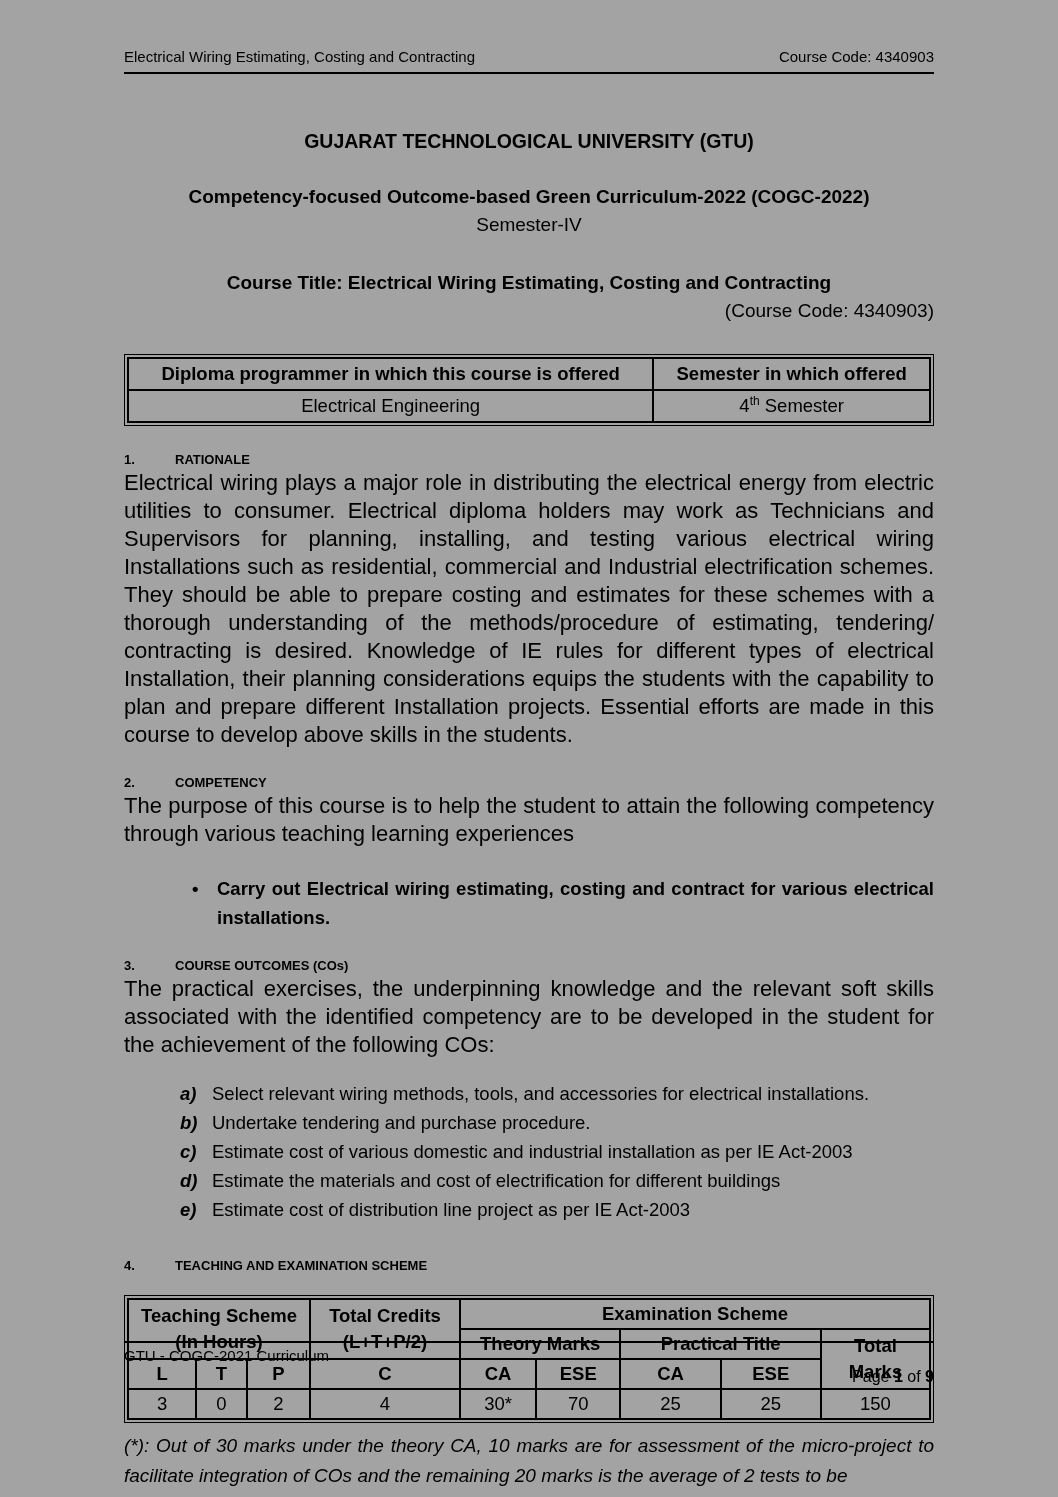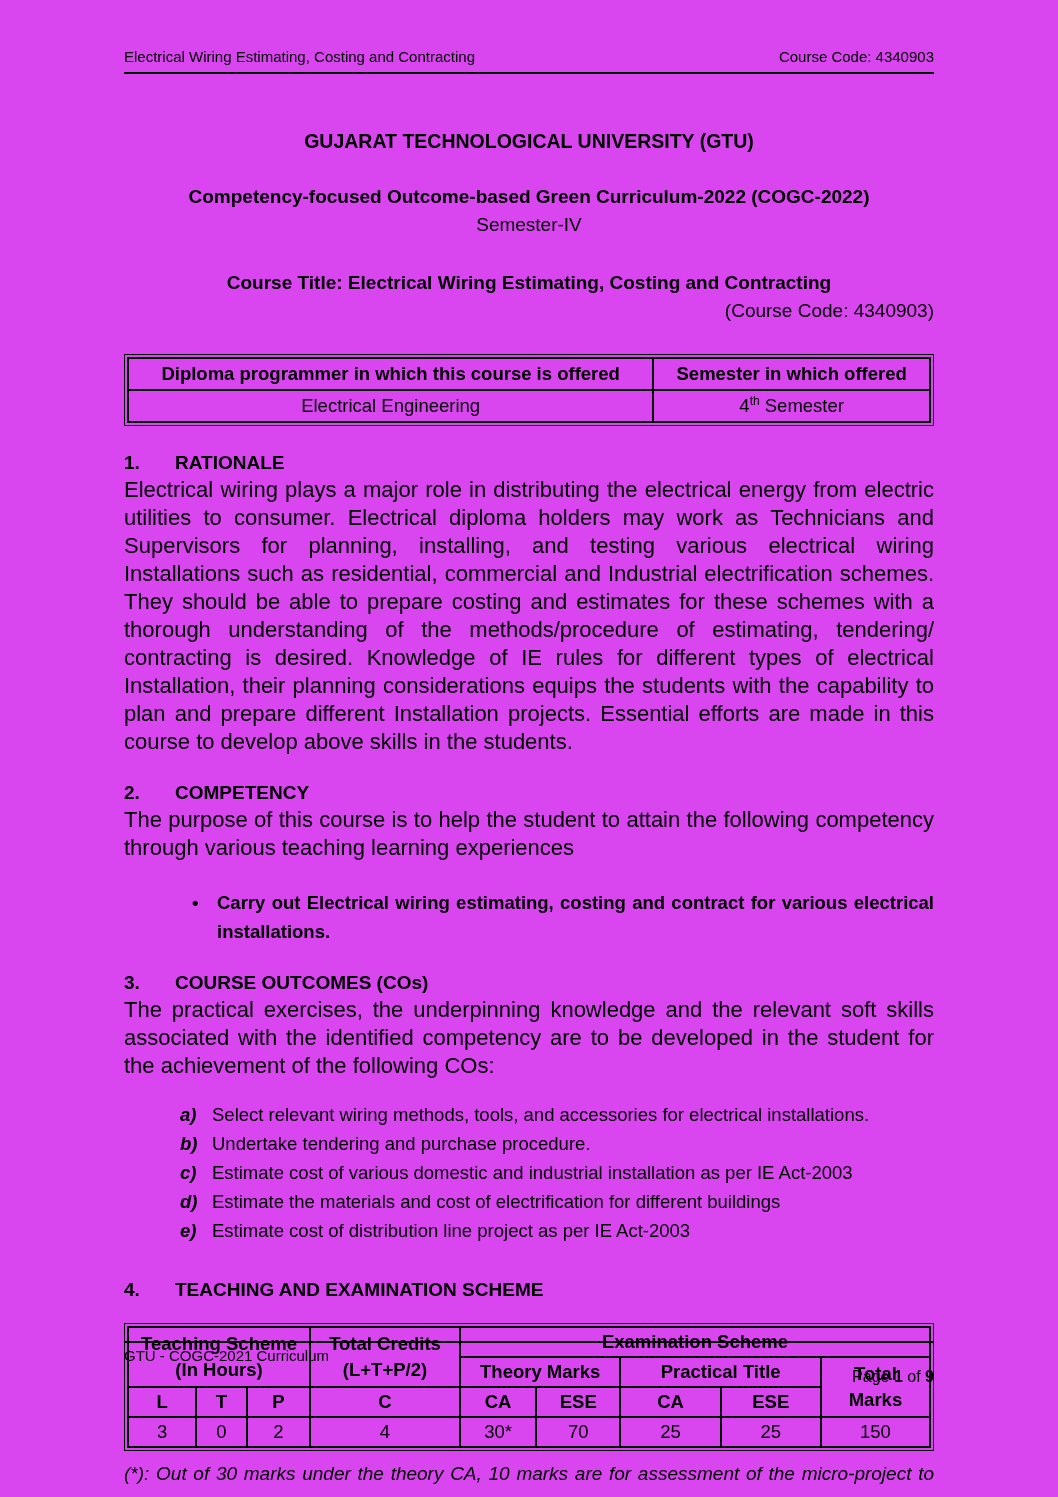--- a/index.html
+++ b/index.html
@@ -2,21 +2,21 @@
 <html><head>
 <meta charset="utf-8">
 <style>
   * { box-sizing: border-box; margin: 0; padding: 0; }
   html, body { background: #e8e8e8; }
   .page {
     position: relative;
     width: 1058px;
     height: 1497px;
     margin: 0 auto;
-    background: #d946ef;
+    background: #a3a3a3;
     color: #000000;
     font-family: "Liberation Sans", sans-serif;
     overflow: hidden;
   }
   .content { padding: 0 124px; }
 
   
   .doc-header {
     display: flex;
     justify-content: space-between;
@@ -39,21 +39,21 @@
   
   .tbl-wrap { border: 1px solid #000; padding: 2px; margin-top: 32px; }
   table { border-collapse: collapse; width: 100%; font-size: 18.5px; table-layout: fixed; }
   th, td { border: 2px solid #000; text-align: center; vertical-align: middle; padding: 2px 4px; line-height: 26px; }
   th { font-weight: bold; }
   .offer-table td { height: 31px; }
   .offer-table th { height: 31px; }
   sup { font-size: 12px; vertical-align: super; line-height: 0; }
 
   
-  .sec-heading { margin-top: 26px; font-weight: bold; font-size: 19px; }
+  .sec-heading { margin-top: 26px; font-weight: bold; font-size: 13px; }
   .sec-heading .num { display: inline-block; width: 51px; }
   .para { font-size: 22px; line-height: 28px; text-align: justify; margin-top: 2px; }
 
   .bullet-item {
     display: flex;
     margin: 26px 0 0 68px;
     font-weight: bold;
     font-size: 18.5px;
     line-height: 29px;
   }

